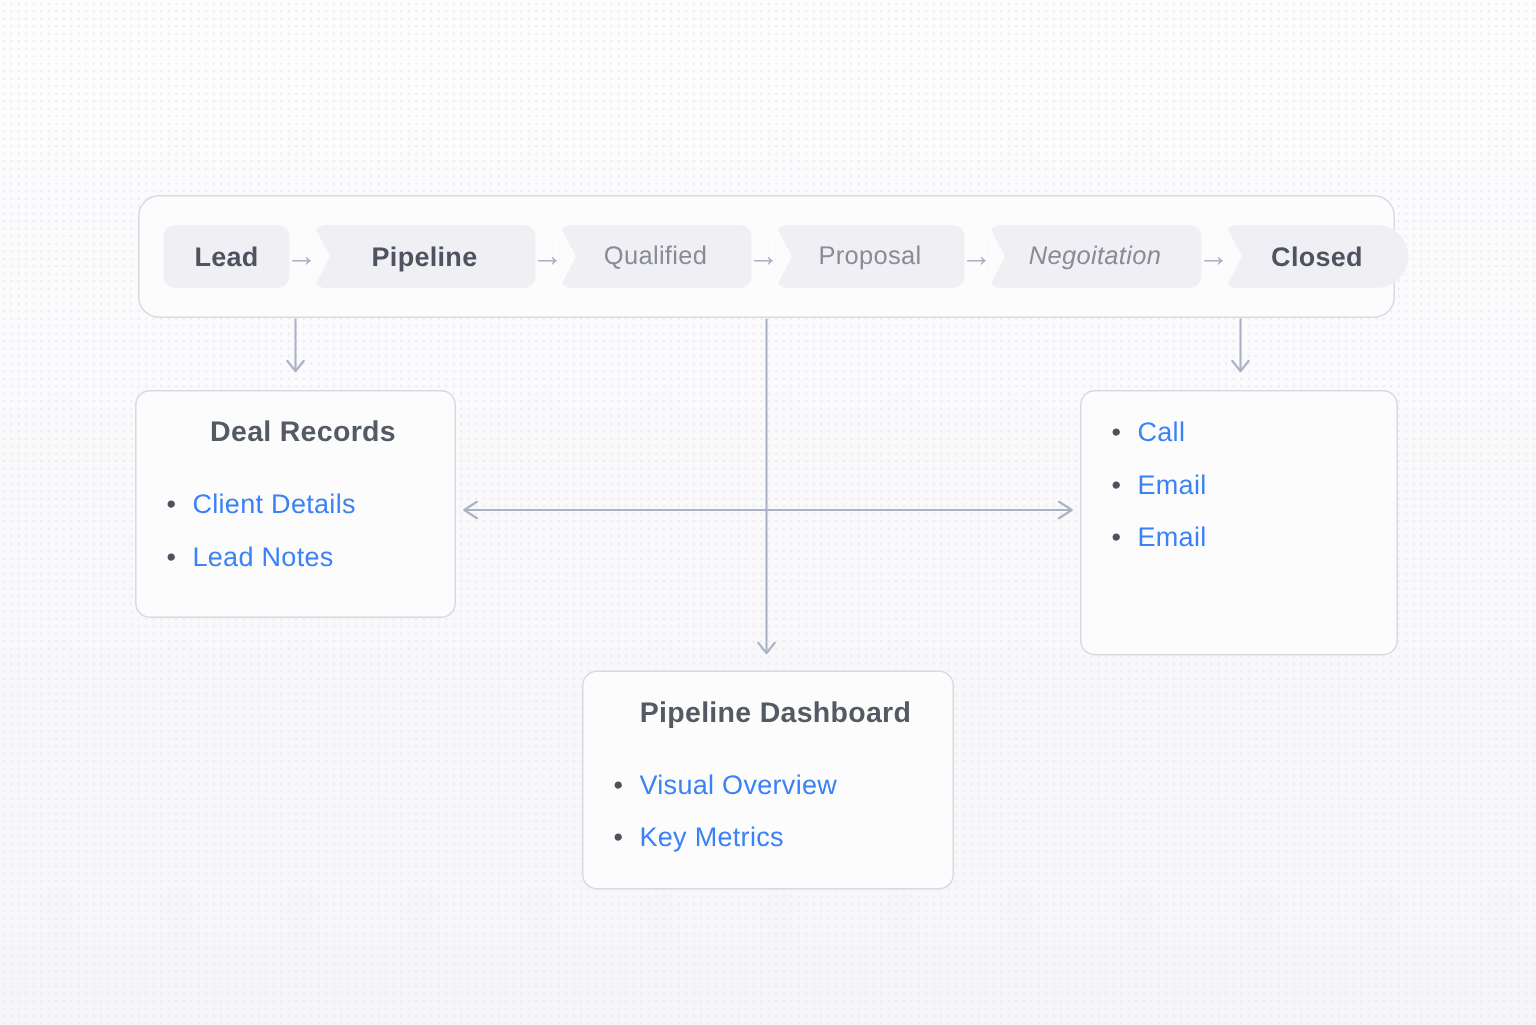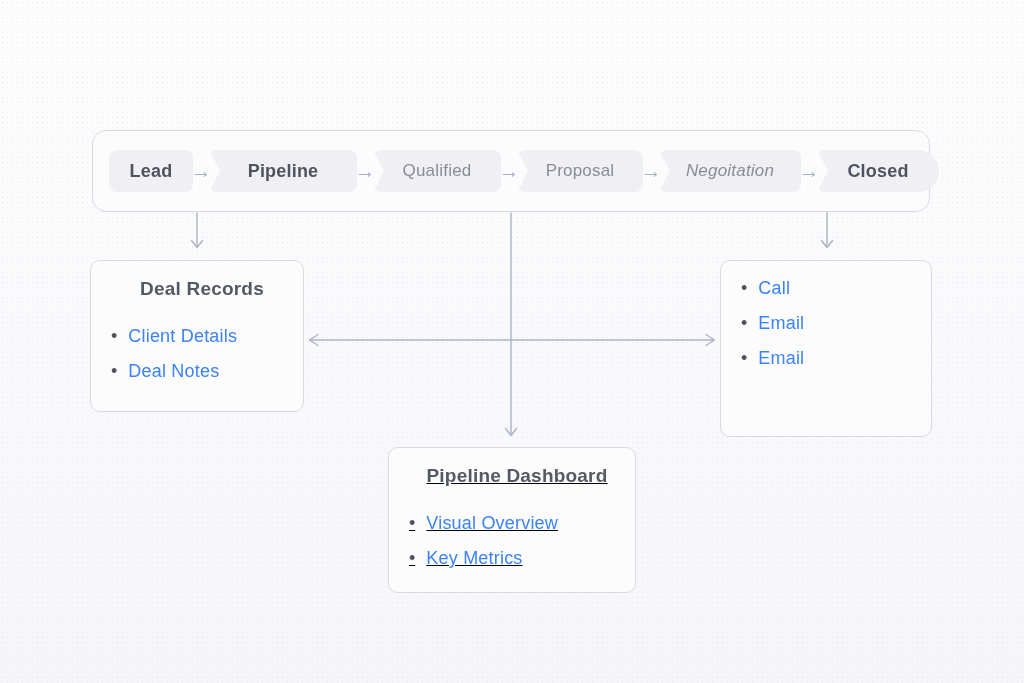--- a/index.html
+++ b/index.html
@@ -88,21 +88,21 @@
   
   .box {
     position: absolute;
     background: #fcfcfd;
     border: 1.4px solid #d7dae3;
     border-radius: 10px;
     padding: 16px 10px 0 20px;
   }
   .box-deal-records       { left: 90px;  top: 260px; width: 214px; height: 152px; }
   .box-follow-up-actions  { left: 720px; top: 260px; width: 212px; height: 177px; }
-  .box-pipeline-dashboard { left: 388px; top: 447px; width: 248px; height: 146px; text-decoration: underline; }
+  .box-pipeline-dashboard { left: 388px; top: 447px; width: 248px; height: 146px; }
   .box-title {
     text-align: center;
     font-size: 19px;
     font-weight: bold;
     color: #545a64;
     line-height: 24px;
     margin-bottom: 24px;
     letter-spacing: 0.2px;
   }
   .box-list .item {
@@ -165,21 +165,21 @@
 
   <div class="box box-deal-records">
     <div class="box-title">Deal Records</div>
     <div class="box-list">
       <div class="item">
         <span class="bullet-dot">•</span>
         <span class="item-label">Client Details</span>
       </div>
       <div class="item">
         <span class="bullet-dot">•</span>
-        <span class="item-label">Deal Notes</span>
+        <span class="item-label">Lead Notes</span>
       </div>
     </div>
   </div>
 
   <div class="box box-follow-up-actions">
     <div class="box-list">
       <div class="item">
         <span class="bullet-dot">•</span>
         <span class="item-label">Call</span>
       </div>

